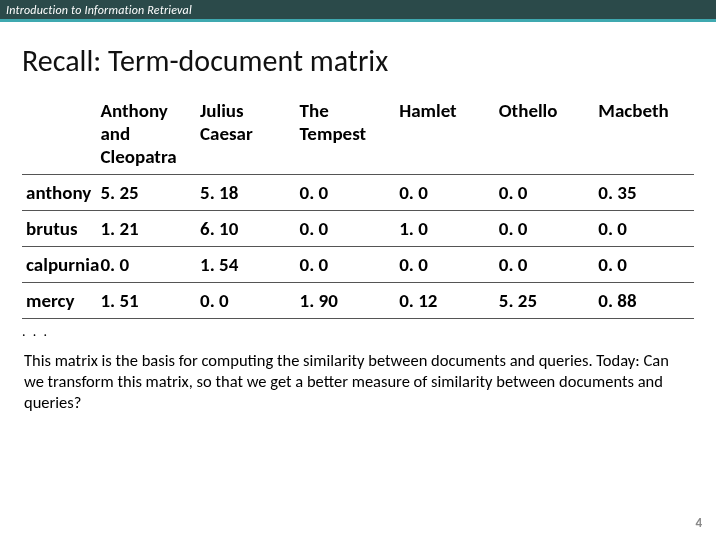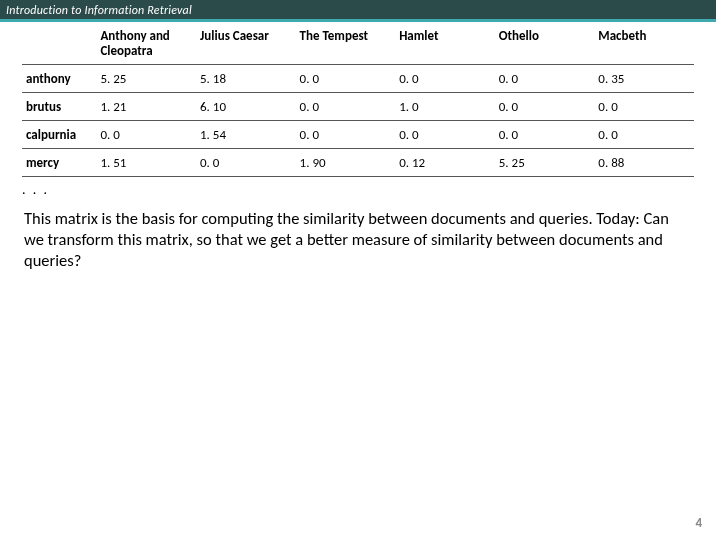--- a/index.html
+++ b/index.html
@@ -2,39 +2,40 @@
 <html><head>
 <meta charset="utf-8">
 <style>
   * { box-sizing: border-box; margin: 0; padding: 0; }
   html, body { width: 720px; height: 540px; font-family: Calibri, Arial, sans-serif; background: #fff; color: #000; overflow: hidden; }
   .slide { position: relative; width: 716px; height: 540px; }
   .header-bar { width: 100%; height: 22px; background: #2b4a4a; border-bottom: 3px solid #3fa9b0; display: flex; align-items: center; }
   .header-text { color: #fff; font-style: italic; font-size: 12px; padding-left: 6px; letter-spacing: 0.2px; }
   .title { font-size: 30px; font-weight: 400; color: #111; margin: 20px 0 14px 22px; }
   .table-wrap { padding: 0 22px; }
-  table { border-collapse: collapse; width: 100%; table-layout: fixed; font-size: 13px; }
+  table { border-collapse: collapse; width: 100%; table-layout: fixed; font-size: 19px; }
   th, td { text-align: left; padding: 6px 4px; vertical-align: top; }
   thead th { font-weight: 700; border-bottom: 1px solid #555; }
-  tbody td { border-bottom: 1px solid #555; }
+  tbody td { border-bottom: 1px solid #555; font-weight: bold; }
   tbody td.rowhdr { font-weight: 700; margin-top: 16px; }
   col.ch { width: 74px; }
   col.cd { width: 99px; }
   .ellipsis { font-size: 14px; padding: 4px 22px 0 22px; letter-spacing: 2px; }
   .caption { font-size: 16.5px; line-height: 1.28; padding: 10px 40px 0 24px; }
   .pagenum { position: absolute; right: 14px; bottom: 10px; color: #888; font-size: 13px; font-weight: 700; }
 </style>
 </head>
 <body>
 
 <div class="slide">
   <div class="header-bar">
     <span class="header-text">Introduction to Information Retrieval</span>
   </div>
 
+  <h1 class="title">Recall: Term-document matrix</h1>
 
   <div class="table-wrap">
     <table>
       <colgroup>
         <col class="ch">
           <col class="cd">
           <col class="cd">
           <col class="cd">
           <col class="cd">
           <col class="cd">

